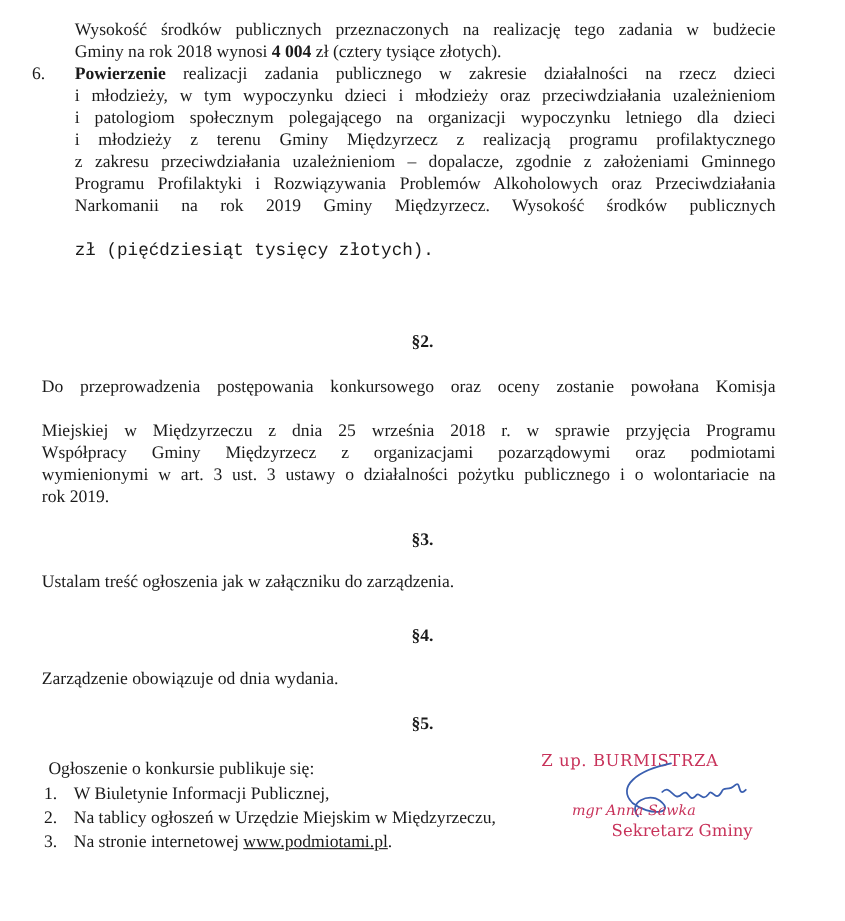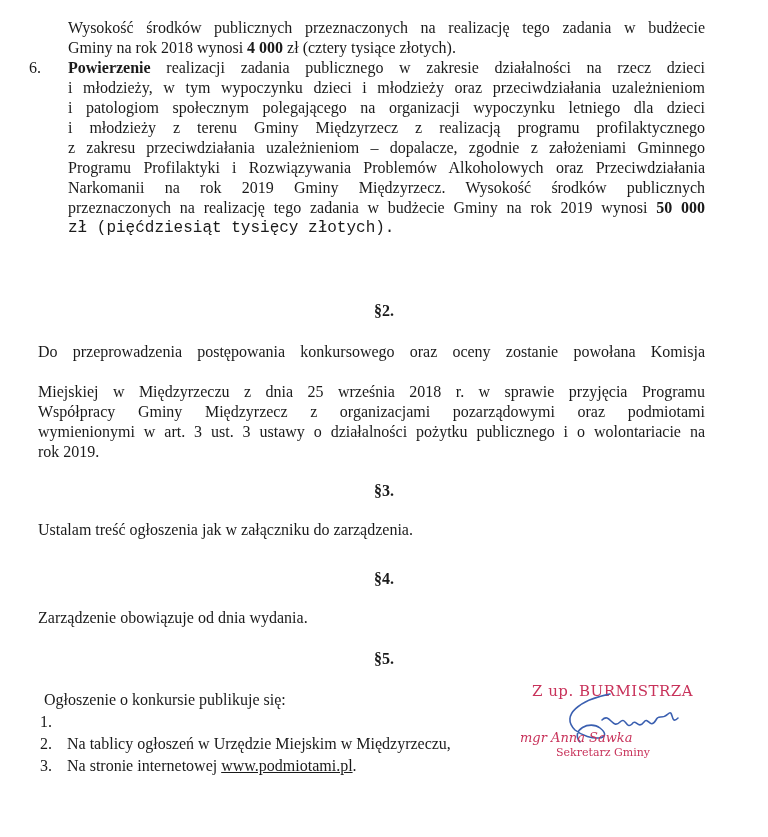--- a/index.html
+++ b/index.html
@@ -17,65 +17,65 @@
     transform-origin: left top;
   }
   .justify { text-align: justify; text-align-last: justify; white-space: normal; }
   .b { font-weight: bold; }
   .center { position: absolute; left: 0; width: 768px; text-align: center; font-size: 16px; font-weight: bold; }
   .listnum { position: absolute; font-size: 16px; line-height: 20px; }
   .link { text-decoration: underline; }
   .stamp { position: absolute; font-family: "DejaVu Serif", serif; }
   .stamp-title { color: #c8325a; font-size: 15px; letter-spacing: 0.5px; }
   .stamp-name { color: #c8325a; font-style: italic; font-size: 13px; }
-  .stamp-role { color: #c8325a; font-size: 11px; }
+  .stamp-role { color: #c8325a; font-size: 15px; }
 </style>
 </head>
 <body>
 
 <div class="page">
 
   <div class="line justify" style="left:68px; top:18px; width:637px;">Wysokość środków publicznych przeznaczonych na realizację tego zadania w budżecie</div>
-  <div class="line" style="left:68px; top:38px;"><span>Gminy na rok 2018 wynosi </span><span class="b">4 000</span><span> zł (cztery tysiące złotych).</span></div>
+  <div class="line" style="left:68px; top:38px;"><span>Gminy na rok 2018 wynosi </span><span class="b">4 004</span><span> zł (cztery tysiące złotych).</span></div>
 
   <div class="listnum" style="left:29px; top:58px;">6.</div>
   <div class="line justify" style="left:68px; top:58px; width:637px;"><span class="b">Powierzenie</span><span> realizacji zadania publicznego w zakresie działalności na rzecz dzieci</span></div>
   <div class="line justify" style="left:68px; top:78px; width:637px;">i młodzieży, w tym wypoczynku dzieci i młodzieży oraz przeciwdziałania uzależnieniom</div>
   <div class="line justify" style="left:68px; top:98px; width:637px;">i patologiom społecznym polegającego na organizacji wypoczynku letniego dla dzieci</div>
   <div class="line justify" style="left:68px; top:118px; width:637px;">i młodzieży z terenu Gminy Międzyrzecz z realizacją programu profilaktycznego</div>
   <div class="line justify" style="left:68px; top:138px; width:637px;">z zakresu przeciwdziałania uzależnieniom – dopalacze, zgodnie z założeniami Gminnego</div>
   <div class="line justify" style="left:68px; top:158px; width:637px;">Programu Profilaktyki i Rozwiązywania Problemów Alkoholowych oraz Przeciwdziałania</div>
   <div class="line justify" style="left:68px; top:178px; width:637px;">Narkomanii na rok 2019 Gminy Międzyrzecz. Wysokość środków publicznych</div>
-  <div class="line justify" style="left:68px; top:198px; width:637px;"><span>przeznaczonych na realizację tego zadania w budżecie Gminy na rok 2019 wynosi </span><span class="b">50 000</span></div>
   <div class="line" style="left:68px; top:218px;font-family:Liberation Mono, monospace;">zł (pięćdziesiąt tysięcy złotych).</div>
 
   <div class="center" style="top:302px;">§2.</div>
   <div class="line justify" style="left:38px; top:342px; width:667px;">Do przeprowadzenia postępowania konkursowego oraz oceny zostanie powołana Komisja</div>
   <div class="line justify" style="left:38px; top:382px; width:667px;">Miejskiej w Międzyrzeczu z dnia 25 września 2018 r. w sprawie przyjęcia Programu</div>
   <div class="line justify" style="left:38px; top:402px; width:667px;">Współpracy Gminy Międzyrzecz z organizacjami pozarządowymi oraz podmiotami</div>
   <div class="line justify" style="left:38px; top:422px; width:667px;font-family:Liberation Serif, serif;">wymienionymi w art. 3 ust. 3 ustawy o działalności pożytku publicznego i o wolontariacie na</div>
   <div class="line" style="left:38px; top:442px;">rok 2019.</div>
 
   <div class="center" style="top:482px;">§3.</div>
   <div class="line" style="left:38px; top:520px;">Ustalam treść ogłoszenia jak w załączniku do zarządzenia.</div>
 
   <div class="center" style="top:570px;">§4.</div>
   <div class="line" style="left:38px; top:608px;">Zarządzenie obowiązuje od dnia wydania.</div>
 
   <div class="center" style="top:650px;">§5.</div>
   <div class="line" style="left:44px; top:690px;">Ogłoszenie o konkursie publikuje się:</div>
 
   <div class="listnum" style="left:40px; top:712px;">1.</div>
+  <div class="line" style="left:67px; top:712px;">W Biuletynie Informacji Publicznej,</div>
 
   <div class="listnum" style="left:40px; top:734px;">2.</div>
   <div class="line" style="left:67px; top:734px;">Na tablicy ogłoszeń w Urzędzie Miejskim w Międzyrzeczu,</div>
 
   <div class="listnum" style="left:40px; top:756px;">3.</div>
   <div class="line" style="left:67px; top:756px;"><span>Na stronie internetowej </span><span class="link">www.podmiotami.pl</span><span>.</span></div>
 
-  <div class="stamp stamp-title" style="left:532px; top:682px;text-align:center;">Z up. BURMISTRZA</div>
+  <div class="stamp stamp-title" style="left:492px; top:682px;text-align:center;">Z up. BURMISTRZA</div>
   <svg style="position:absolute; left:540px; top:690px;" width="150" height="60" viewBox="0 0 150 60">
     <path d="M70 4 C 40 10, 20 25, 35 40 C 50 52, 75 50, 60 38 C 50 30, 30 40, 40 52 M62 30 C 70 22, 72 40, 80 32 C 86 26, 86 40, 92 34 C 96 28, 98 40, 104 32 C 108 26, 110 40, 116 30 C 118 24, 122 30, 128 24 C 134 18, 130 36, 138 28" fill="none" stroke="#3a5fb0" stroke-width="1.6" stroke-linecap="round"></path>
   </svg>
   <div class="stamp stamp-name" style="left:520px; top:730px;">mgr Anna Sawka</div>
   <div class="stamp stamp-role" style="left:556px; top:746px;">Sekretarz Gminy</div>
 
 </div>
 
 </body></html>

